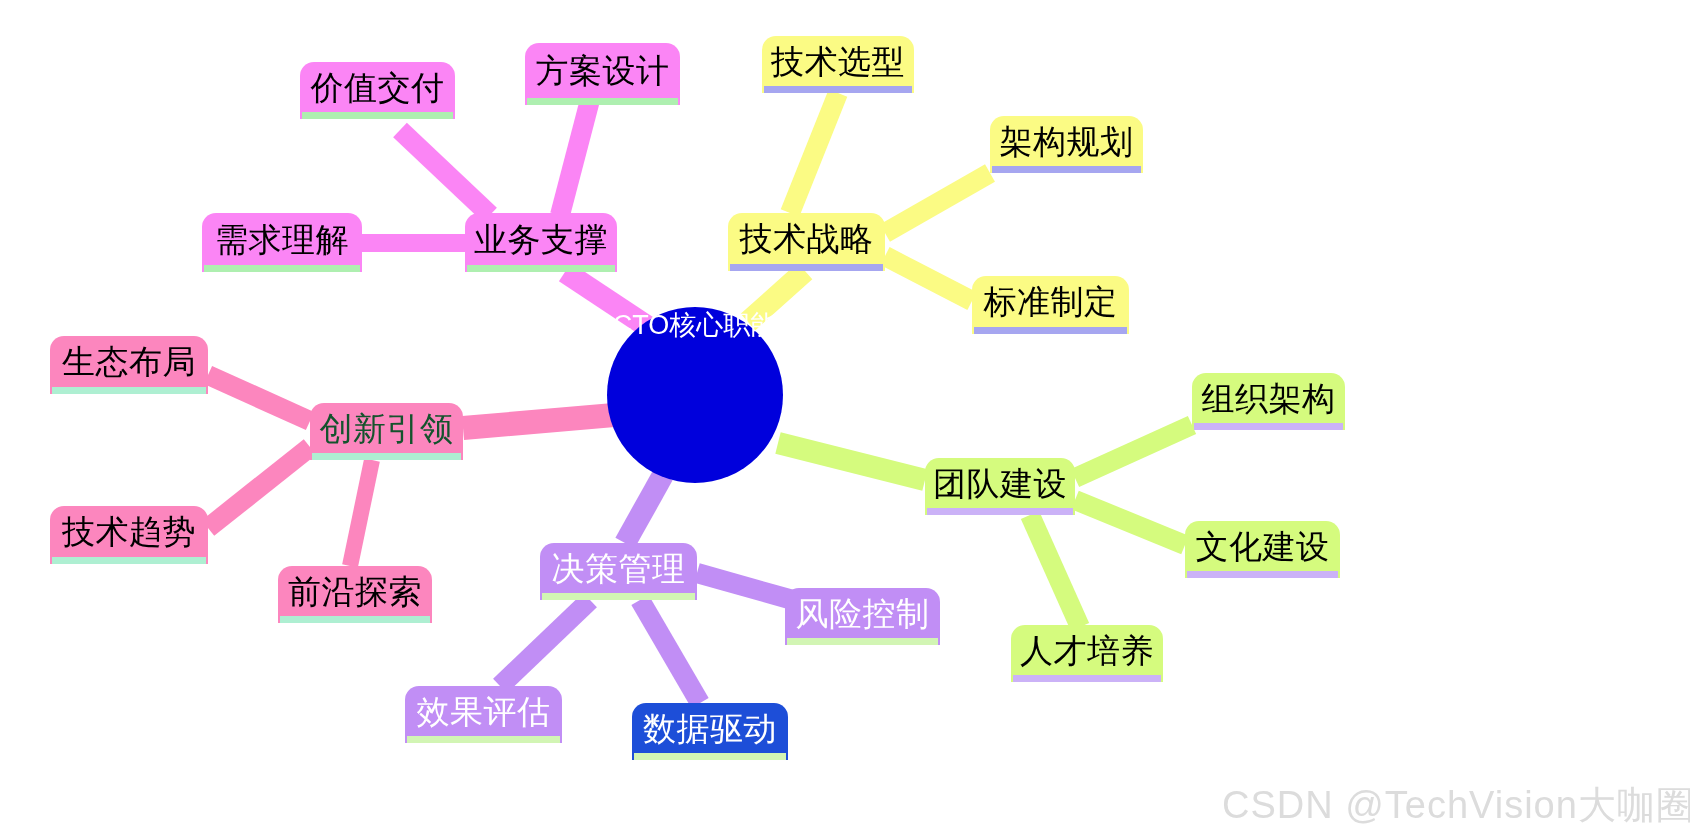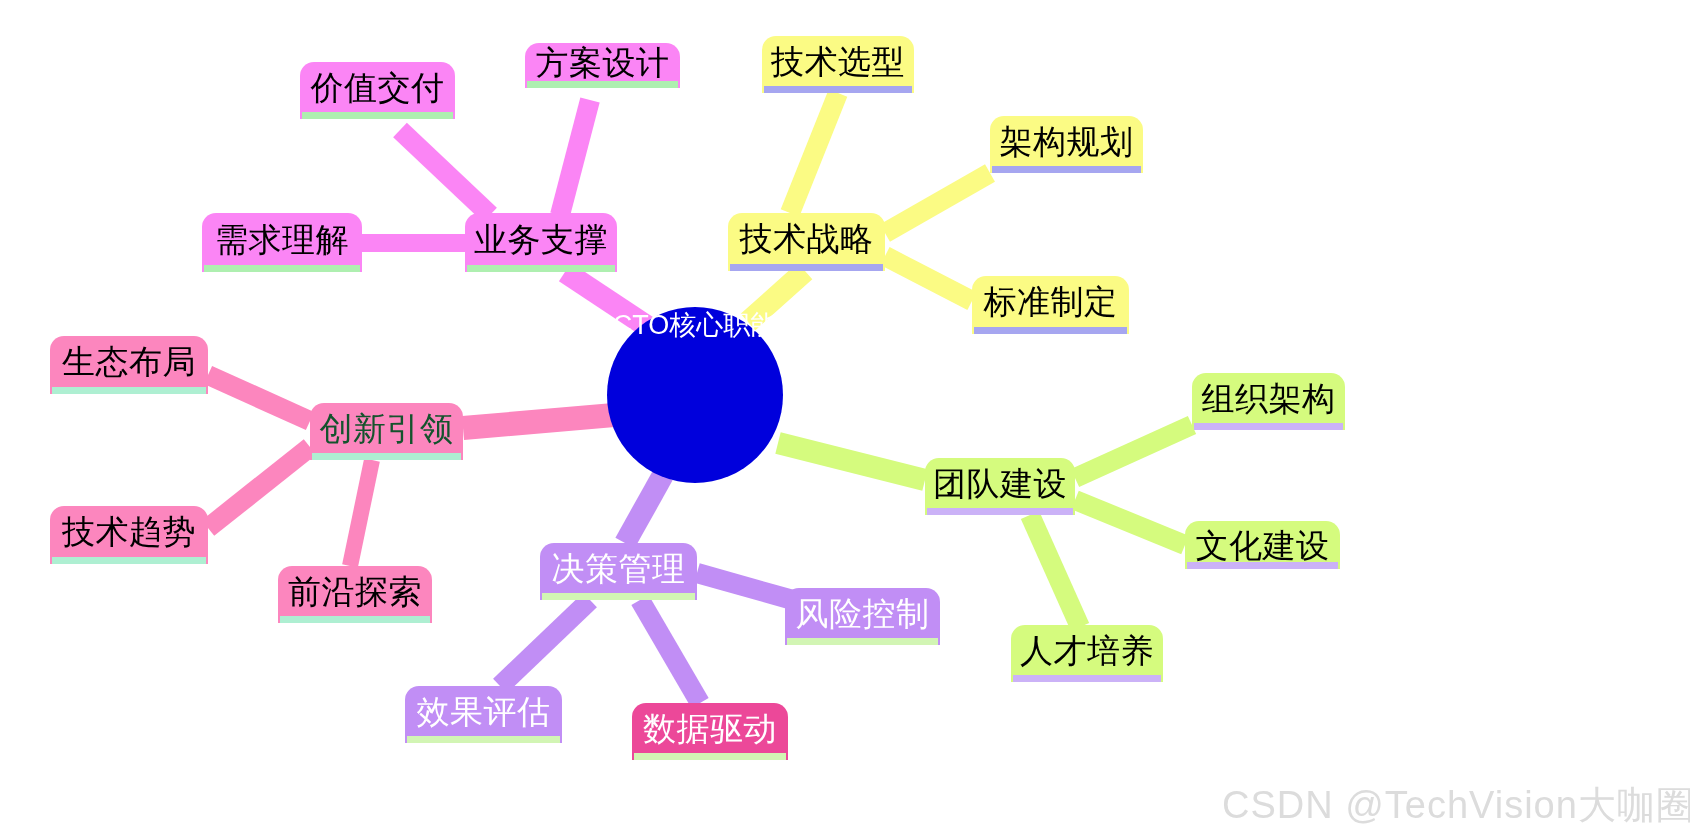--- a/index.html
+++ b/index.html
@@ -106,21 +106,21 @@
 
   <div id="nodes-layer">
       <div class="node" style="left: 465px; top: 213px; width: 152px; height: 59px; background: rgb(251, 133, 245); color: rgb(0, 0, 0);">
         <span class="lbl">业务支撑</span>
         <span class="bar" style="background: rgb(174, 239, 176);"></span>
       </div>
       <div class="node" style="left: 300px; top: 62px; width: 155px; height: 57px; background: rgb(251, 133, 245); color: rgb(0, 0, 0);">
         <span class="lbl">价值交付</span>
         <span class="bar" style="background: rgb(174, 239, 176);"></span>
       </div>
-      <div class="node" style="left: 525px; top: 43px; width: 155px; height: 45px; background: rgb(251, 133, 245); color: rgb(0, 0, 0);">
+      <div class="node" style="left: 525px; top: 43px; width: 155px; height: 62px; background: rgb(251, 133, 245); color: rgb(0, 0, 0);">
         <span class="lbl">方案设计</span>
         <span class="bar" style="background: rgb(174, 239, 176);"></span>
       </div>
       <div class="node" style="left: 202px; top: 213px; width: 160px; height: 59px; background: rgb(251, 133, 245); color: rgb(0, 0, 0);">
         <span class="lbl">需求理解</span>
         <span class="bar" style="background: rgb(174, 239, 176);"></span>
       </div>
       <div class="node" style="left: 728px; top: 213px; width: 157px; height: 58px; background: rgb(251, 251, 132); color: rgb(0, 0, 0);">
         <span class="lbl">技术战略</span>
         <span class="bar" style="background: rgb(166, 166, 240);"></span>
@@ -138,41 +138,41 @@
         <span class="bar" style="background: rgb(166, 166, 240);"></span>
       </div>
       <div class="node" style="left: 925px; top: 458px; width: 150px; height: 57px; background: rgb(213, 251, 126); color: rgb(0, 0, 0);">
         <span class="lbl">团队建设</span>
         <span class="bar" style="background: rgb(203, 178, 247);"></span>
       </div>
       <div class="node" style="left: 1192px; top: 373px; width: 153px; height: 57px; background: rgb(213, 251, 126); color: rgb(0, 0, 0);">
         <span class="lbl">组织架构</span>
         <span class="bar" style="background: rgb(203, 178, 247);"></span>
       </div>
-      <div class="node" style="left: 1185px; top: 521px; width: 155px; height: 48px; background: rgb(213, 251, 126); color: rgb(0, 0, 0); align-items: flex-end;">
+      <div class="node" style="left: 1185px; top: 521px; width: 155px; height: 57px; background: rgb(213, 251, 126); color: rgb(0, 0, 0);">
         <span class="lbl">文化建设</span>
         <span class="bar" style="background: rgb(203, 178, 247);"></span>
       </div>
       <div class="node" style="left: 1000px; top: 625px; width: 152px; height: 57px; background: rgb(213, 251, 126); color: rgb(0, 0, 0); margin-left: 11px;">
         <span class="lbl">人才培养</span>
         <span class="bar" style="background: rgb(203, 178, 247);"></span>
       </div>
       <div class="node white-text" style="left: 540px; top: 543px; width: 157px; height: 57px; background: rgb(193, 142, 245); color: rgb(255, 255, 255);">
         <span class="lbl">决策管理</span>
         <span class="bar" style="background: rgb(210, 245, 180);"></span>
       </div>
       <div class="node white-text" style="left: 785px; top: 588px; width: 155px; height: 57px; background: rgb(193, 142, 245); color: rgb(255, 255, 255);">
         <span class="lbl">风险控制</span>
         <span class="bar" style="background: rgb(210, 245, 180);"></span>
       </div>
       <div class="node white-text" style="left: 405px; top: 686px; width: 157px; height: 57px; background: rgb(193, 142, 245); color: rgb(255, 255, 255);">
         <span class="lbl">效果评估</span>
         <span class="bar" style="background: rgb(210, 245, 180);"></span>
       </div>
-      <div class="node white-text" style="left: 632px; top: 703px; width: 156px; height: 57px; background: #ec4899; color: rgb(255, 255, 255);">
+      <div class="node white-text" style="left: 632px; top: 703px; width: 156px; height: 57px; background: #1d4ed8; color: rgb(255, 255, 255);">
         <span class="lbl">数据驱动</span>
         <span class="bar" style="background: rgb(210, 245, 180);"></span>
       </div>
       <div class="node" style="left: 310px; top: 403px; width: 153px; height: 57px; background: rgb(252, 134, 190); color: #14532d;">
         <span class="lbl">创新引领</span>
         <span class="bar" style="background: rgb(174, 239, 210);"></span>
       </div>
       <div class="node" style="left: 50px; top: 336px; width: 158px; height: 58px; background: rgb(252, 134, 190); color: rgb(0, 0, 0);">
         <span class="lbl">生态布局</span>
         <span class="bar" style="background: rgb(174, 239, 210);"></span>

